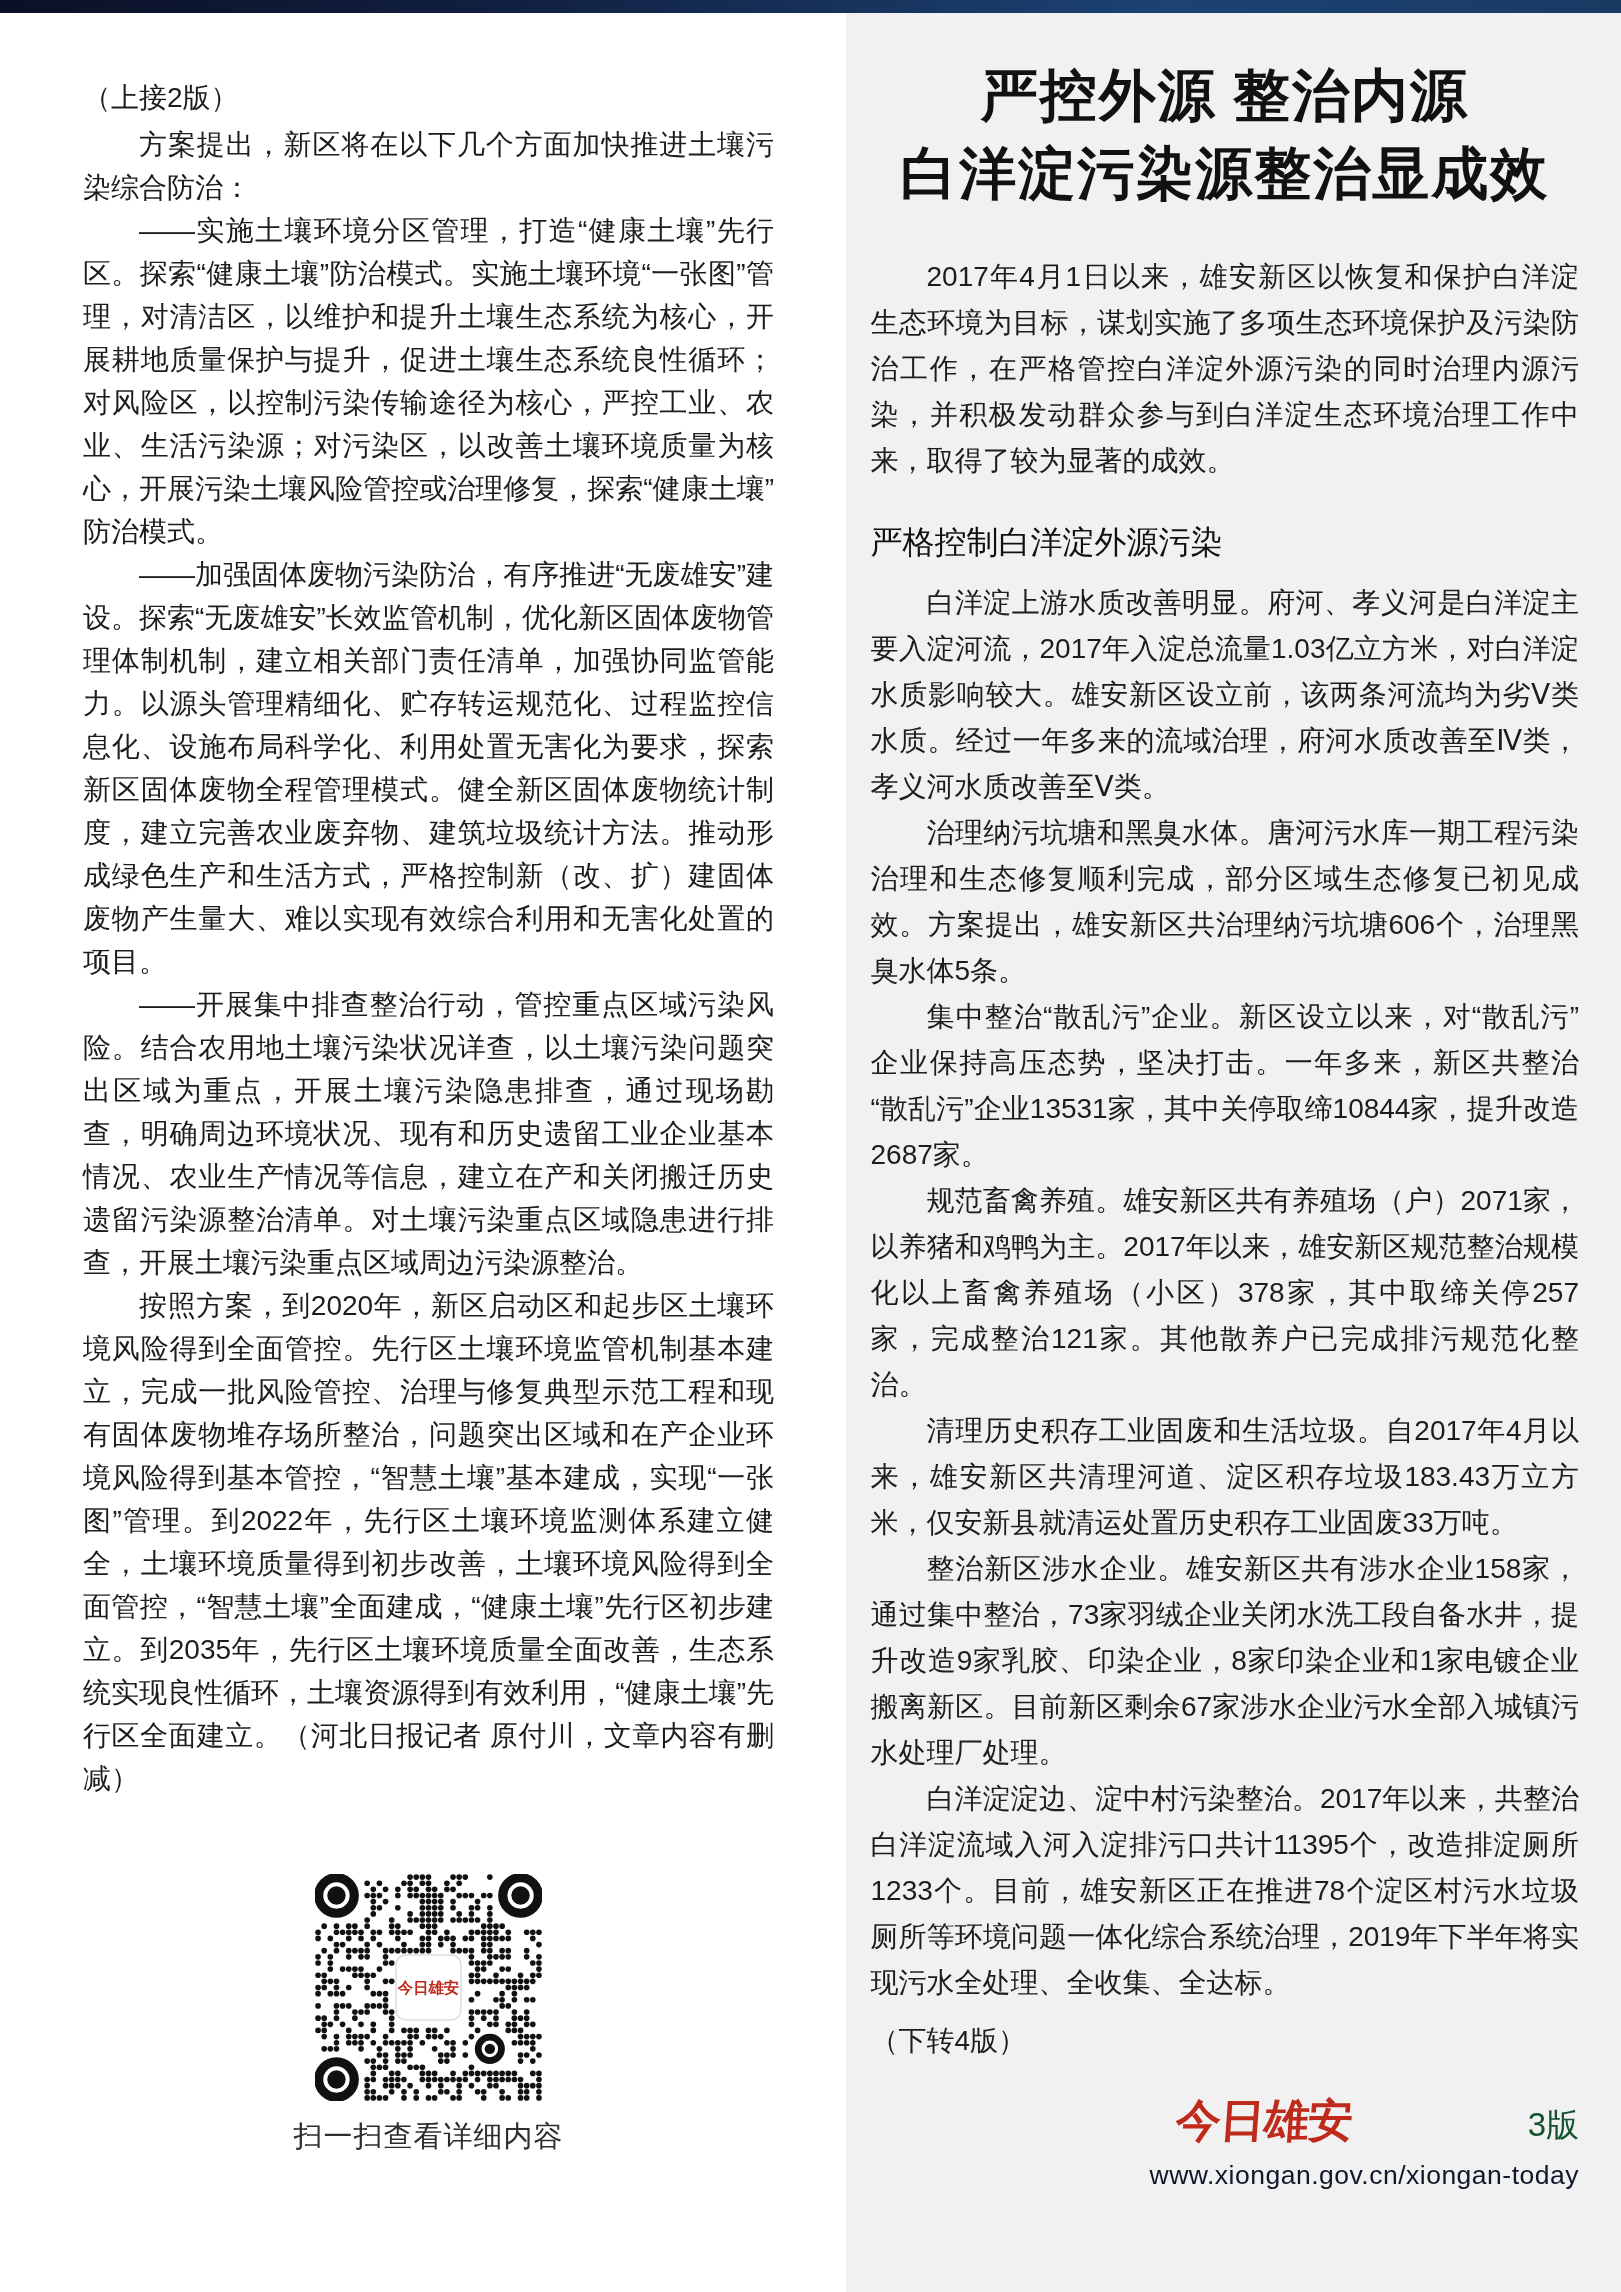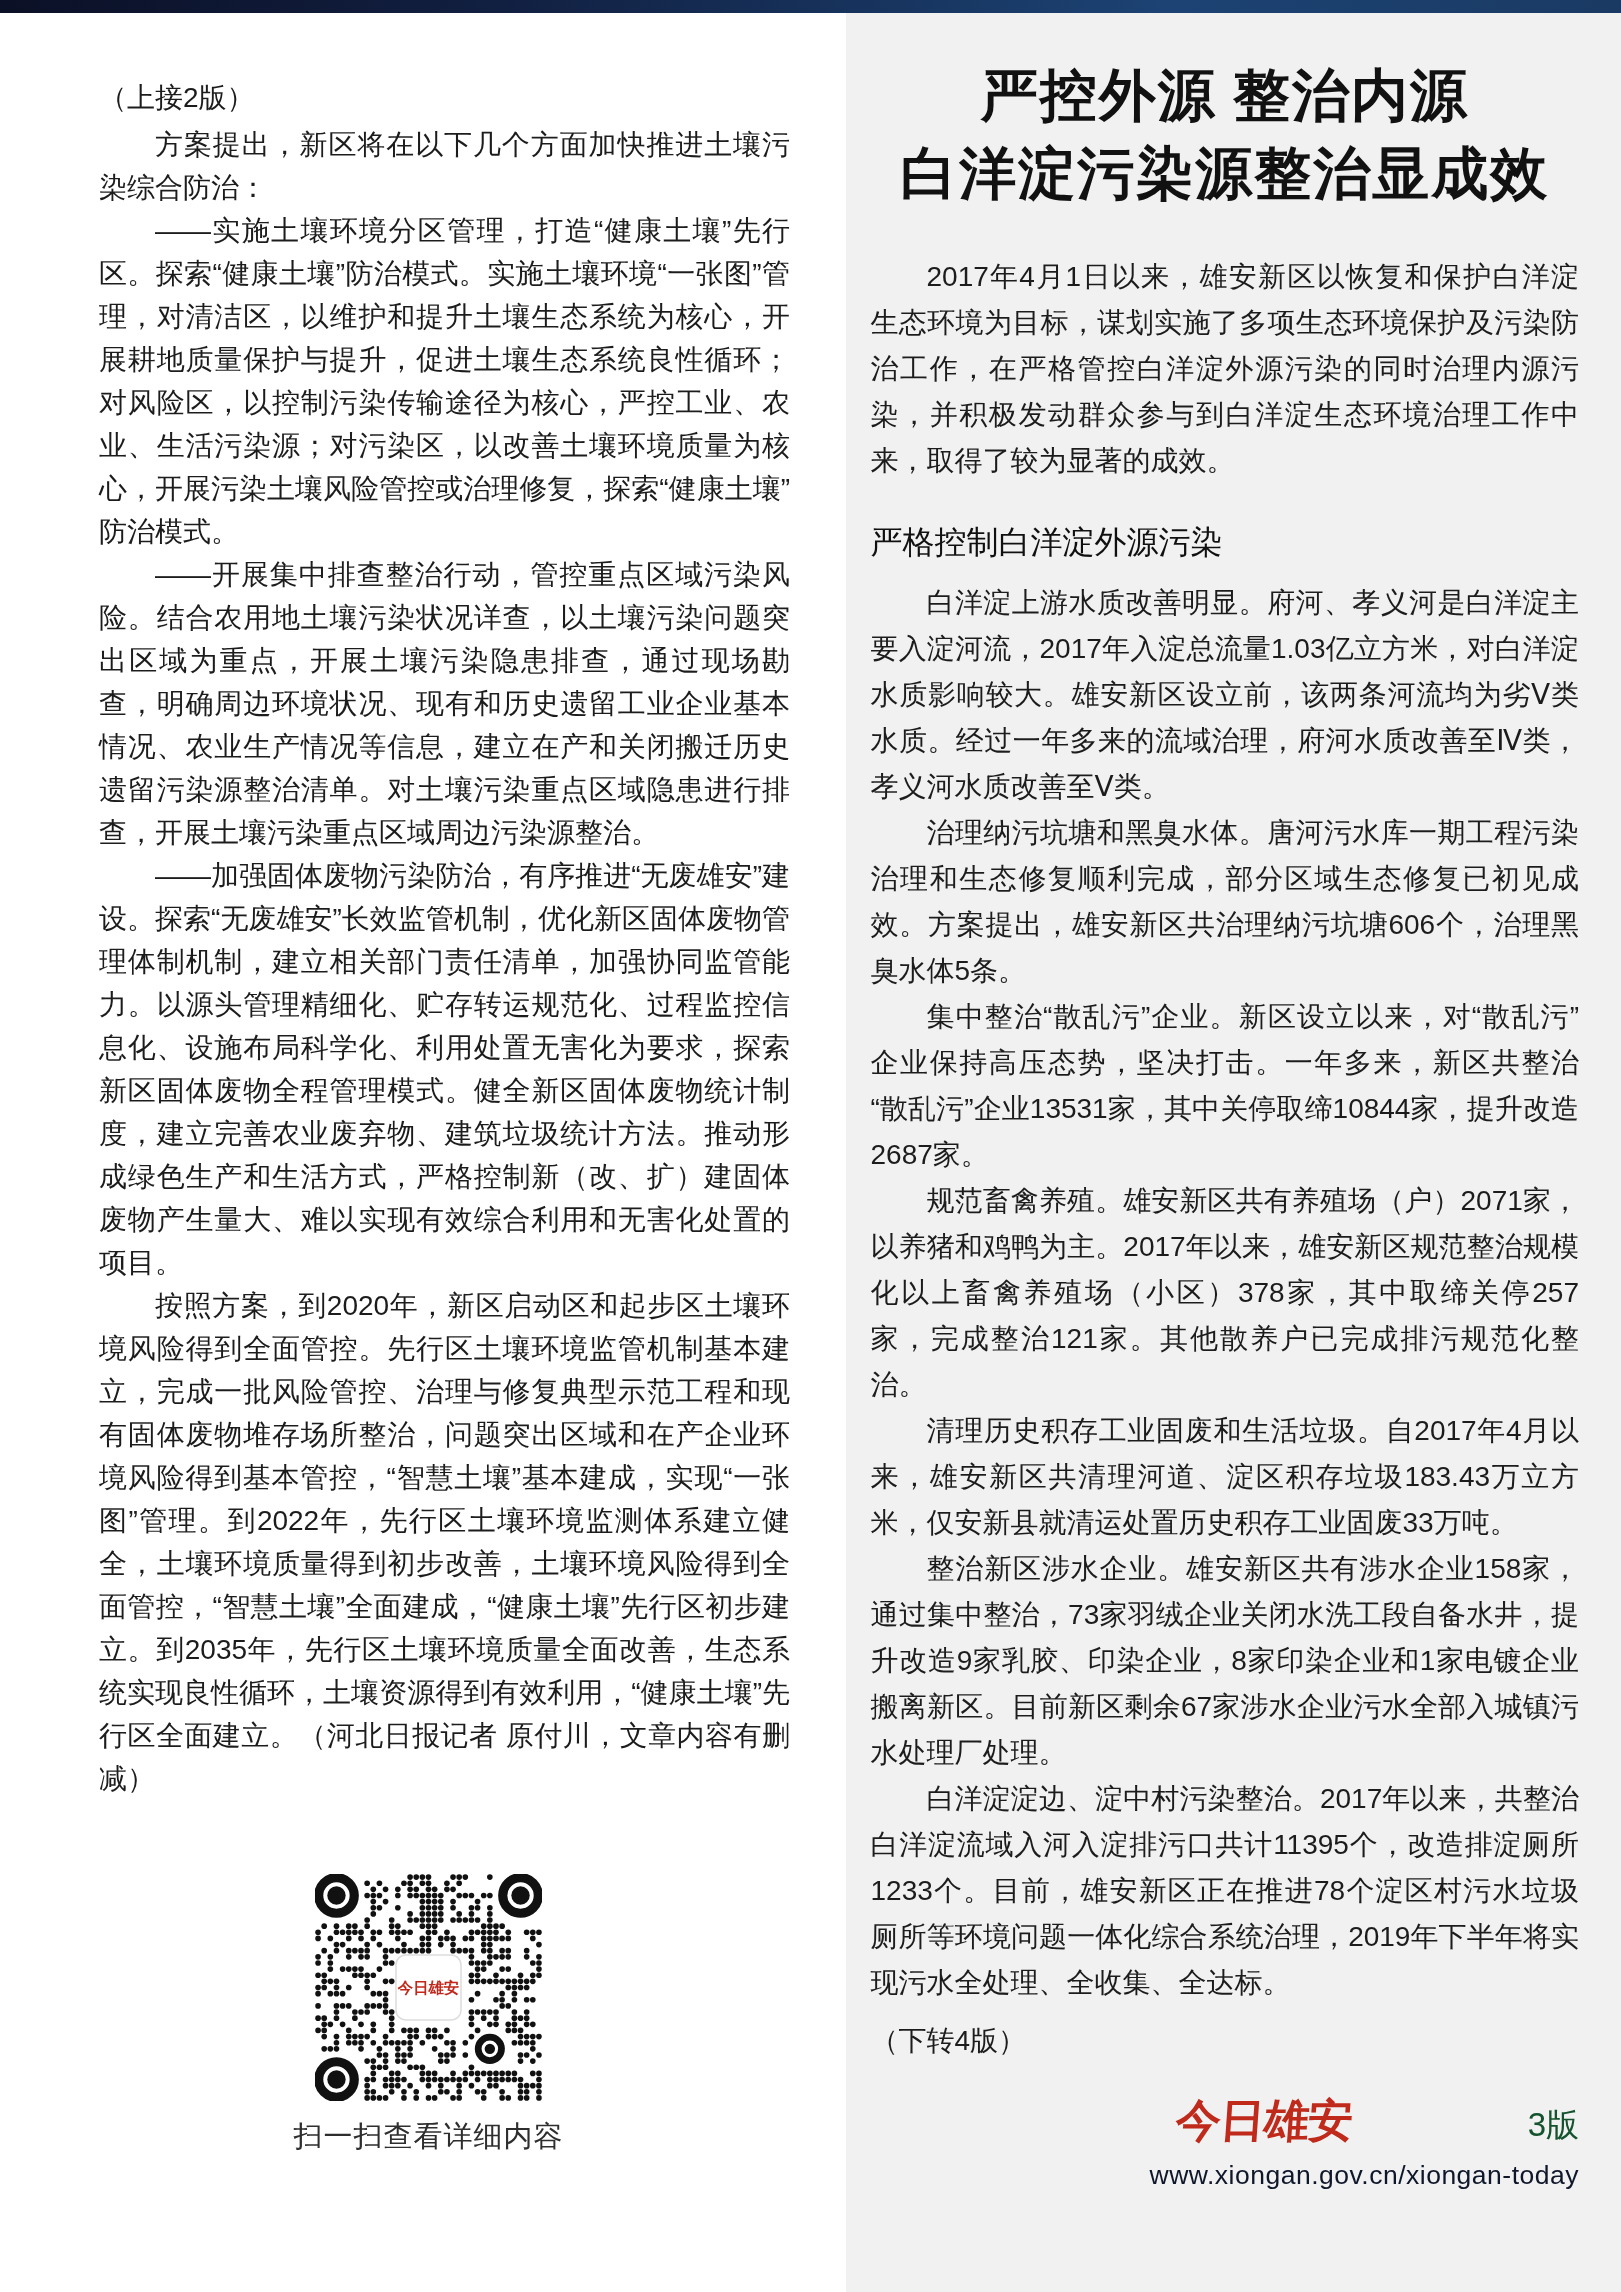--- a/index.html
+++ b/index.html
@@ -10,21 +10,21 @@
     overflow:hidden;
     font-family:"Liberation Sans","DejaVu Sans",sans-serif;
     color:#1e1e1e;
   }
   .topbar{
     position:absolute;top:0;left:0;width:1621px;height:12.7px;
     background:linear-gradient(90deg,#0b1026 0%,#111f40 30%,#1c4374 72%,#1a3a63 100%);
   }
   
   .left-col{
-    position:absolute;left:99px;top:76px;width:691px;
+    position:absolute;left:83px;top:76px;width:691px;
     font-size:28px;line-height:43px;text-align:justify;color:#1c1c1c;
   }
   .cont-tag{margin:0 0 3.9px 0;}
   .left-col .article-p{margin:0;text-indent:2em;}
   .qr-block{
     position:absolute;left:83px;top:1874px;width:691px;text-align:center;
   }
   .qr-svg{width:227px;height:227px;display:block;margin:0 auto;background:#fff;}
   .qr-caption{
     margin-top:15.7px;font-size:29px;color:#2e2e2e;letter-spacing:1px;
@@ -67,22 +67,22 @@
 
 <div class="page">
 
   <div class="topbar"></div>
 
   <div class="left-col">
     <p class="cont-tag">（上接2版）</p>
     <div>
         <p class="article-p">方案提出，新区将在以下几个方面加快推进土壤污染综合防治：</p>
         <p class="article-p">——实施土壤环境分区管理，打造“健康土壤”先行区。探索“健康土壤”防治模式。实施土壤环境“一张图”管理，对清洁区，以维护和提升土壤生态系统为核心，开展耕地质量保护与提升，促进土壤生态系统良性循环；对风险区，以控制污染传输途径为核心，严控工业、农业、生活污染源；对污染区，以改善土壤环境质量为核心，开展污染土壤风险管控或治理修复，探索“健康土壤”防治模式。</p>
+        <p class="article-p">——加强固体废物污染防治，有序推进“无废雄安”建设。探索“无废雄安”长效监管机制，优化新区固体废物管理体制机制，建立相关部门责任清单，加强协同监管能力。以源头管理精细化、贮存转运规范化、过程监控信息化、设施布局科学化、利用处置无害化为要求，探索新区固体废物全程管理模式。健全新区固体废物统计制度，建立完善农业废弃物、建筑垃圾统计方法。推动形成绿色生产和生活方式，严格控制新（改、扩）建固体废物产生量大、难以实现有效综合利用和无害化处置的项目。</p>
         <p class="article-p">——开展集中排查整治行动，管控重点区域污染风险。结合农用地土壤污染状况详查，以土壤污染问题突出区域为重点，开展土壤污染隐患排查，通过现场勘查，明确周边环境状况、现有和历史遗留工业企业基本情况、农业生产情况等信息，建立在产和关闭搬迁历史遗留污染源整治清单。对土壤污染重点区域隐患进行排查，开展土壤污染重点区域周边污染源整治。</p>
-        <p class="article-p">——加强固体废物污染防治，有序推进“无废雄安”建设。探索“无废雄安”长效监管机制，优化新区固体废物管理体制机制，建立相关部门责任清单，加强协同监管能力。以源头管理精细化、贮存转运规范化、过程监控信息化、设施布局科学化、利用处置无害化为要求，探索新区固体废物全程管理模式。健全新区固体废物统计制度，建立完善农业废弃物、建筑垃圾统计方法。推动形成绿色生产和生活方式，严格控制新（改、扩）建固体废物产生量大、难以实现有效综合利用和无害化处置的项目。</p>
         <p class="article-p">按照方案，到2020年，新区启动区和起步区土壤环境风险得到全面管控。先行区土壤环境监管机制基本建立，完成一批风险管控、治理与修复典型示范工程和现有固体废物堆存场所整治，问题突出区域和在产企业环境风险得到基本管控，“智慧土壤”基本建成，实现“一张图”管理。到2022年，先行区土壤环境监测体系建立健全，土壤环境质量得到初步改善，土壤环境风险得到全面管控，“智慧土壤”全面建成，“健康土壤”先行区初步建立。到2035年，先行区土壤环境质量全面改善，生态系统实现良性循环，土壤资源得到有效利用，“健康土壤”先行区全面建立。（河北日报记者 原付川，文章内容有删减）</p>
       </div>
   </div>
 
   <div class="qr-block">
     <svg id="qr-dots" class="qr-svg" viewBox="0 0 37 37" xmlns="http://www.w3.org/2000/svg">
       <g fill="none" stroke="#111111">
         <circle cx="3.5" cy="3.5" r="2.9" stroke-width="1.5"></circle>
         <circle cx="33.5" cy="3.5" r="2.9" stroke-width="1.5"></circle>
         <circle cx="3.5" cy="33.5" r="2.9" stroke-width="1.5"></circle>

